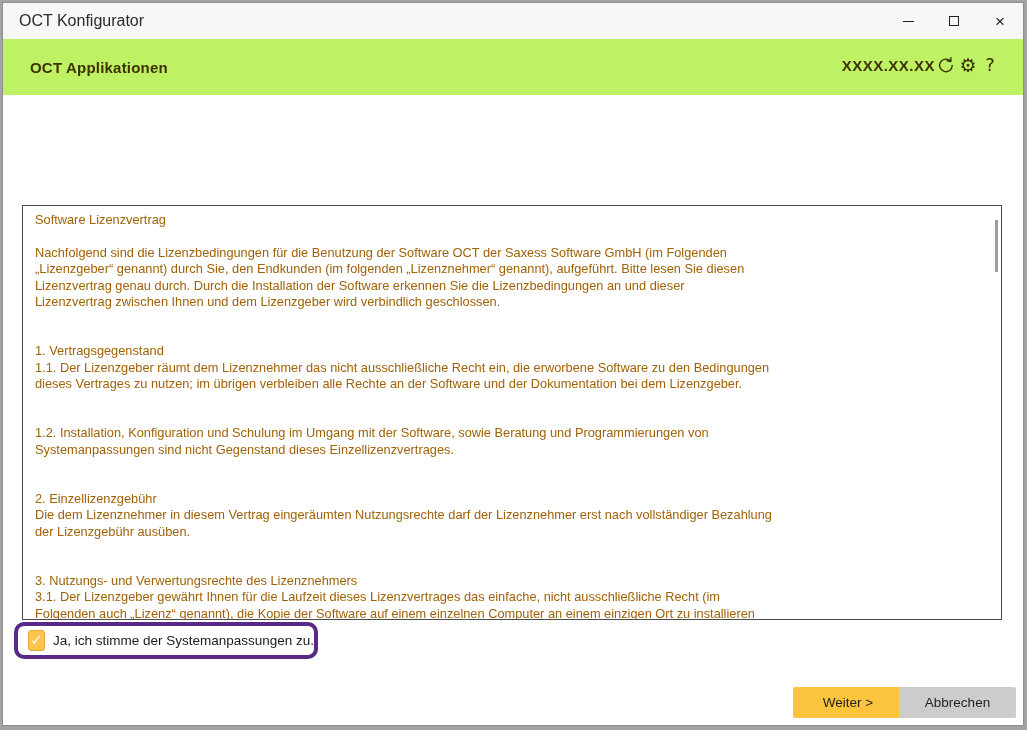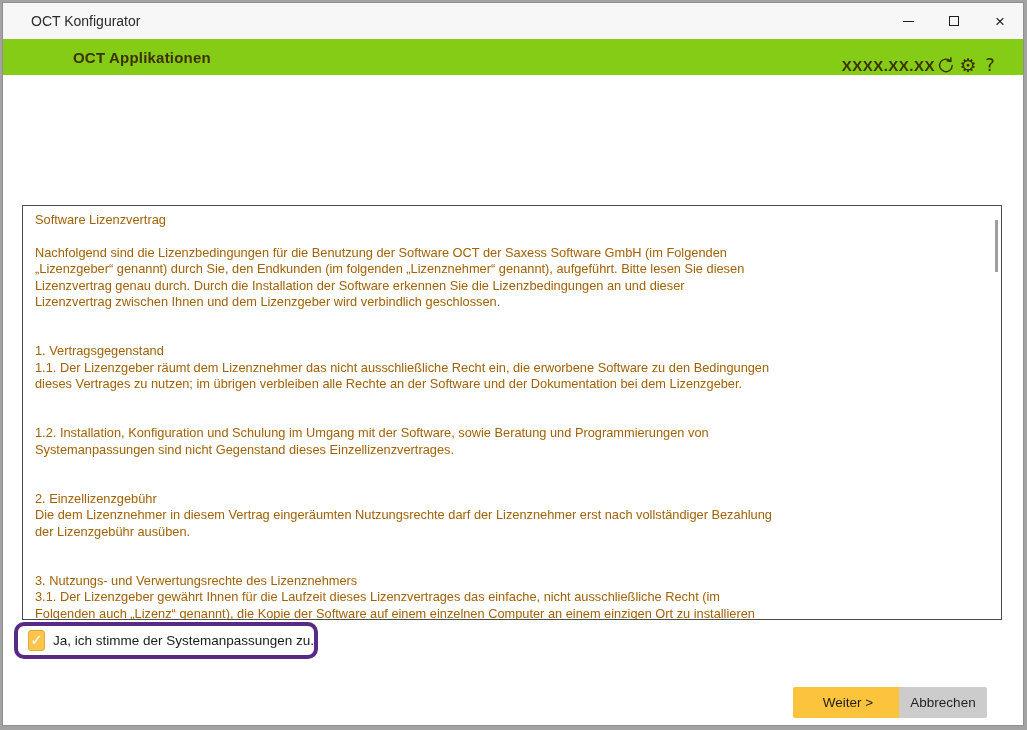--- a/index.html
+++ b/index.html
@@ -17,44 +17,43 @@
     border: 1px solid #8f8f8f;
     overflow: hidden;
   }
   
   .titlebar {
     position: absolute; left: 0; top: 0; right: 0; height: 36px;
     background: #f7f7f7;
     display: flex; align-items: center;
   }
   .titlebar-text {
-    margin-left: 28px;
-    font-size: 14px;
+    margin-left: 16px;
+    font-size: 16px;
     color: #2b2b2b;
   }
   .win-controls {
     position: absolute; right: 0; top: 0; height: 36px;
     display: flex;
   }
   .win-btn {
     width: 46px; height: 36px;
     display: flex; align-items: center; justify-content: center;
     background: transparent; border: none; cursor: pointer;
     color: #1f1f1f;
   }
   .minimize-glyph { display: block; width: 11px; height: 1px; background: #1f1f1f; }
   .maximize-glyph { display: block; width: 10px; height: 10px; border: 1px solid #1f1f1f; background: transparent; }
   .close-glyph { font-size: 17px; line-height: 1; color: #1f1f1f; font-weight: 400; }
   
   .app-header {
-    position: absolute; left: 0; top: 36px; right: 0; height: 36px;
-    background: #84cc16;
+    position: absolute; left: 0; top: 36px; right: 0; height: 56px;
+    background: #bef264;
     display: flex; align-items: center;
     color: #3f3200;
-    padding-left: 43px;
   }
   .app-title {
     margin-left: 27px;
     font-size: 15px;
     font-weight: 700;
     letter-spacing: 0.2px;
   }
   .app-header-right {
     position: absolute; right: 22px; top: 0; height: 52px;
     display: flex; align-items: center; 
@@ -149,21 +148,21 @@
     font-size: 13.5px;
     color: #1f1f1f;
     cursor: pointer;
     border-radius: 2px;
   }
   .btn-next {
     left: 790px; top: 503px; width: 110px;
     background: #fcc33c;
   }
   .btn-cancel {
-    left: 896px; top: 503px; width: 88px;
+    left: 896px; top: 503px; width: 117px;
     background: #cccccc;
   }
 </style>
 </head>
 <body>
 
 <div class="window">
 
   <div class="titlebar">
     <span class="titlebar-text">OCT Konfigurator</span>

